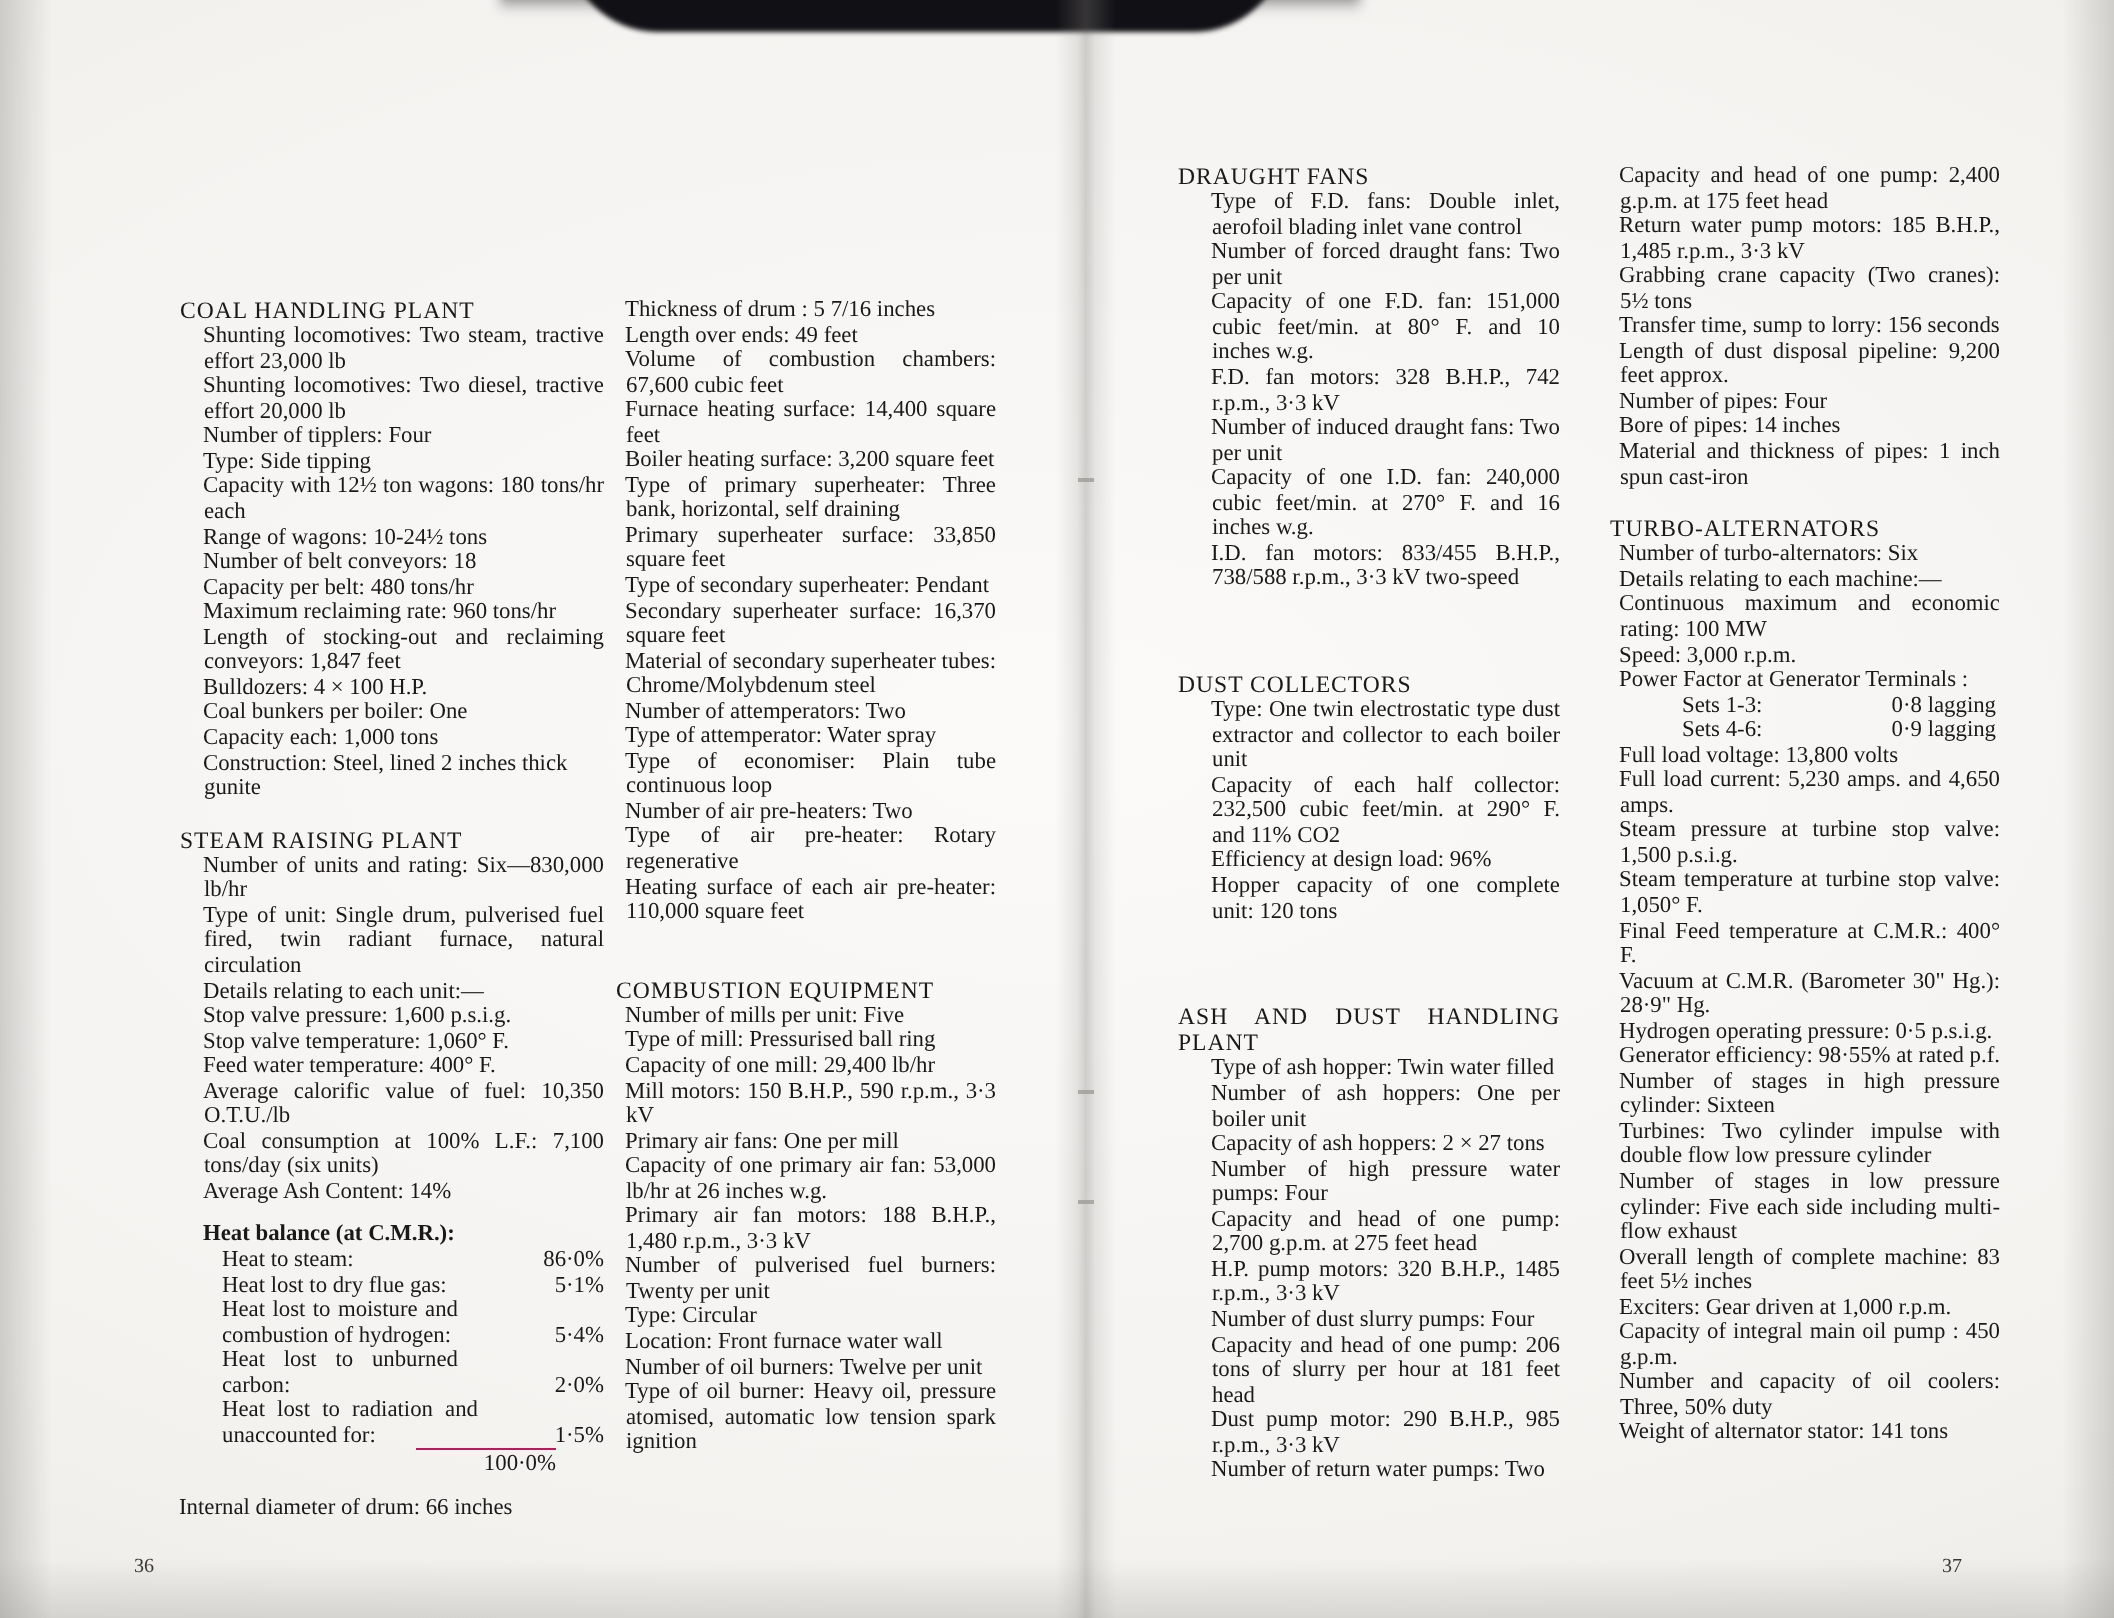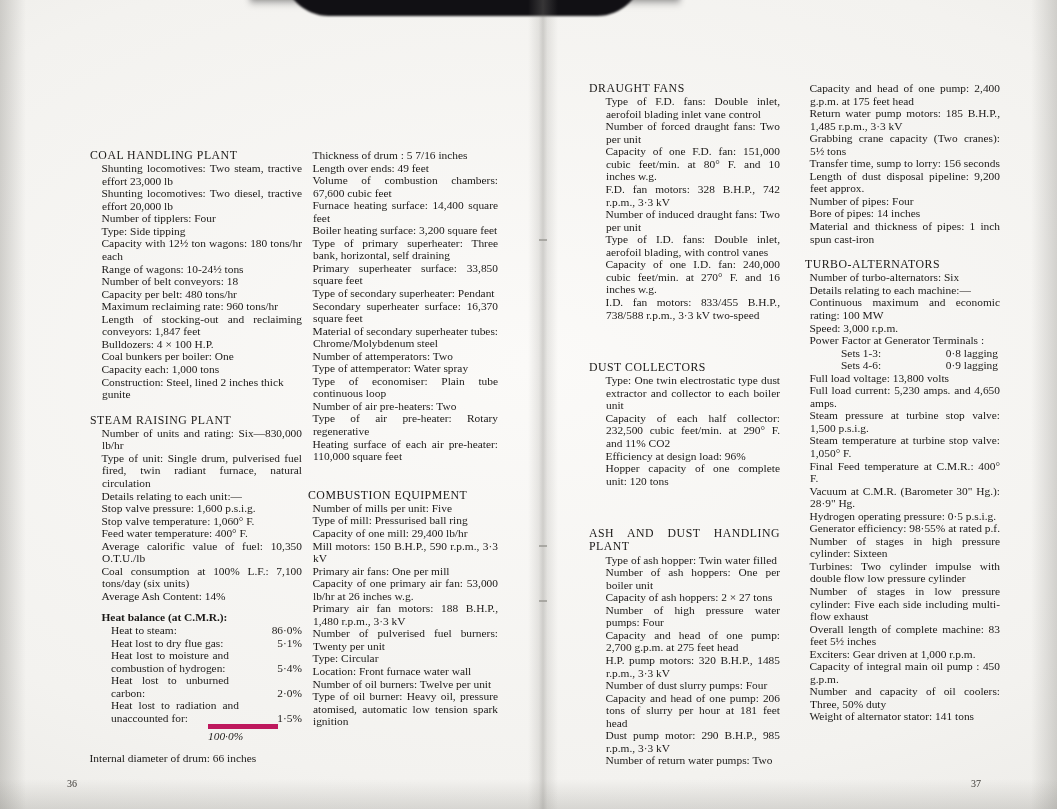--- a/index.html
+++ b/index.html
@@ -129,24 +129,24 @@
     display: flex;
     justify-content: space-between;
     padding-left: 21px;
     gap: 6px;
   }
   .hb-row .lbl { text-align: justify; }
   .hb-row .val { white-space: nowrap; }
   .hb-total {
     margin-left: 118px;
     margin-right: 4px;
-    border-top: 5px solid #be185d;
+    border-top: 1px solid #be185d;
     padding-top: 1px;
+    text-align: right;
     width: 70px;
-    font-style: italic;
   }
   .hb-gap { height: 9px; }
 
   
   .pf-row {
     display: flex;
     justify-content: space-between;
     padding-left: 31px;
     padding-right: 2px;
   }
@@ -278,21 +278,20 @@
     <div class="entry justified" style="padding-left:0">Type of oil burner: Heavy oil, pressure atomised, automatic low tension spark ignition</div>
   </div>
 
   <div class="col" id="col3">
     <div class="sec-head" style="margin-left:-5px">DRAUGHT FANS</div>
     <div class="entry justified">Type of F.D. fans: Double inlet, aerofoil blading inlet vane control</div>
     <div class="entry justified">Number of forced draught fans: Two per unit</div>
     <div class="entry justified">Capacity of one F.D. fan: 151,000 cubic feet/min. at 80° F. and 10 inches w.g.</div>
     <div class="entry justified">F.D. fan motors: 328 B.H.P., 742 r.p.m., 3·3 kV</div>
     <div class="entry justified">Number of induced draught fans: Two per unit</div>
-    <div class="entry justified">Type of I.D. fans: Double inlet, aerofoil blading, with control vanes</div>
     <div class="entry justified">Capacity of one I.D. fan: 240,000 cubic feet/min. at 270° F. and 16 inches w.g.</div>
     <div class="entry justified">I.D. fan motors: 833/455 B.H.P., 738/588 r.p.m., 3·3 kV two-speed</div>
 
     <div class="sec-head huge-gap-before" style="margin-left:-5px">DUST COLLECTORS</div>
     <div class="entry justified">Type: One twin electrostatic type dust extractor and collector to each boiler unit</div>
     <div class="entry justified">Capacity of each half collector: 232,500 cubic feet/min. at 290° F. and 11% CO2</div>
     <div class="entry justified">Efficiency at design load: 96%</div>
     <div class="entry justified">Hopper capacity of one complete unit: 120 tons</div>
 
     <div class="sec-head huge-gap-before" style="margin-left:-5px; padding-left:0; text-indent:0"><span>ASH  AND  DUST  HANDLING PLANT</span></div>

